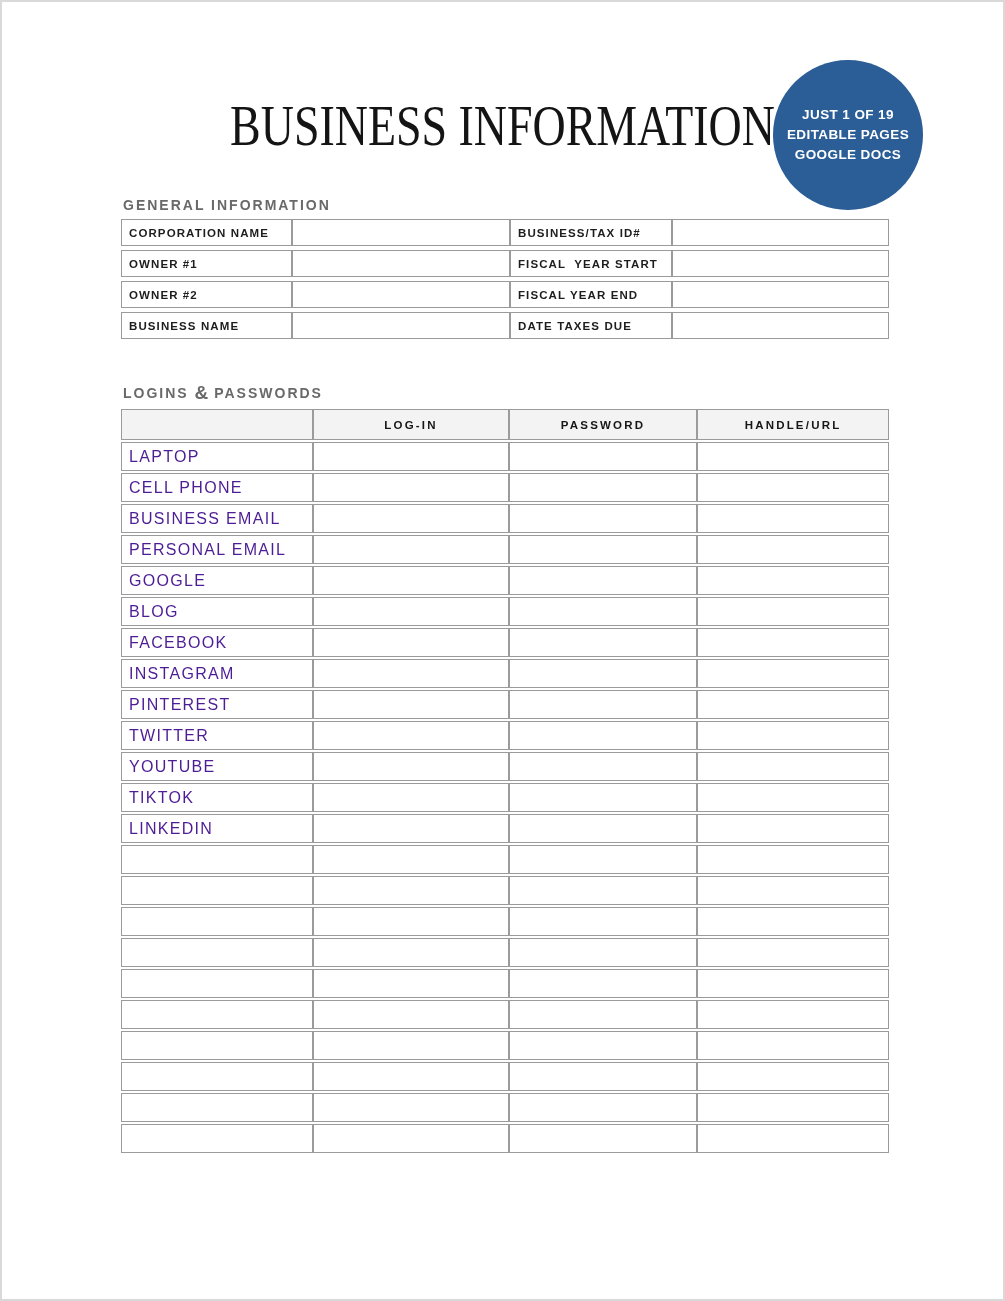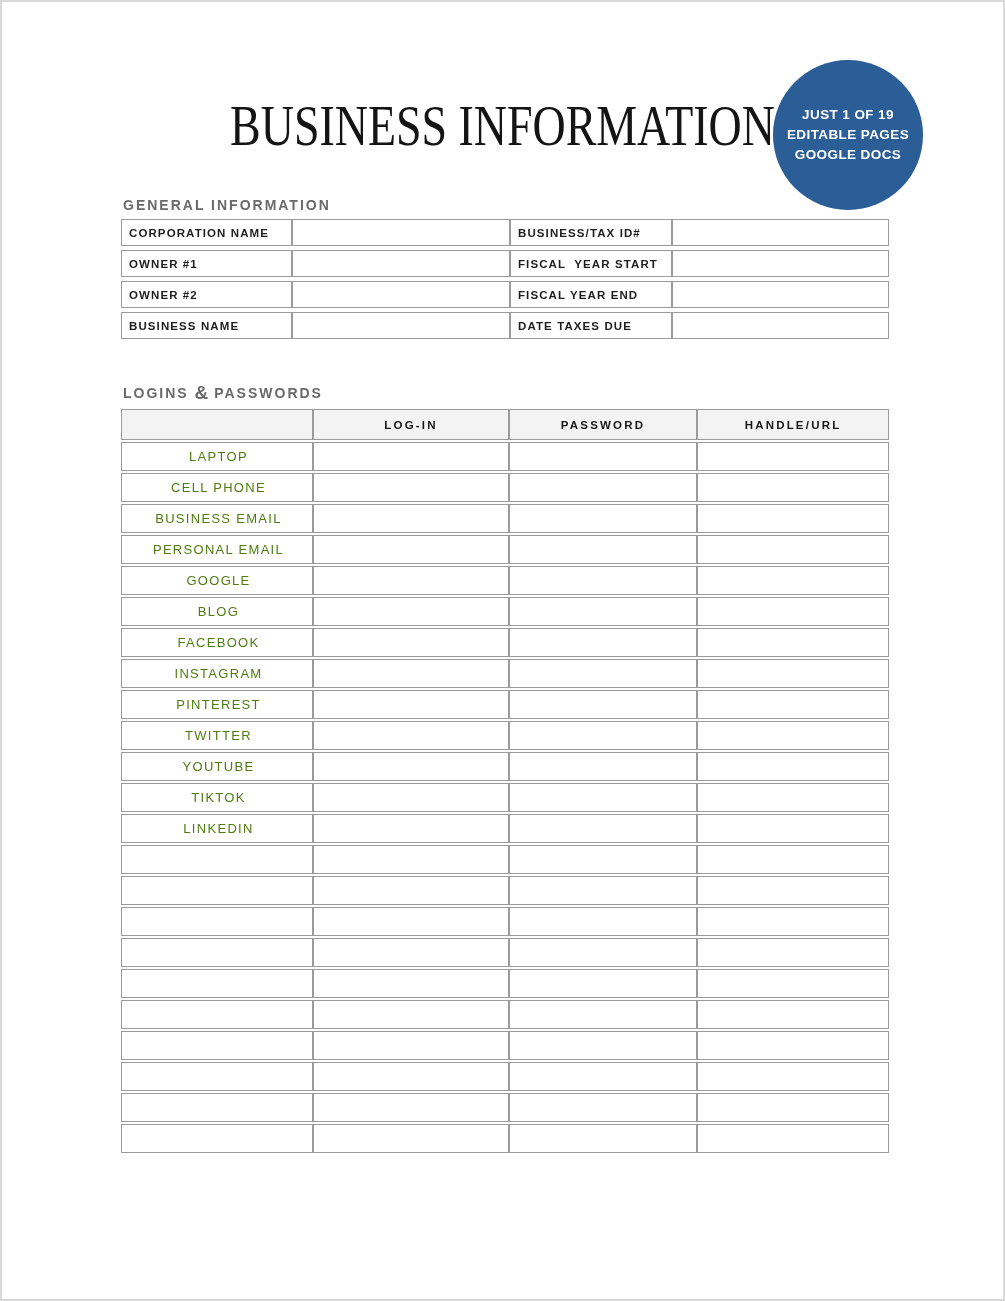--- a/index.html
+++ b/index.html
@@ -123,25 +123,24 @@
     color: #161616;
     text-align: center;
     vertical-align: middle;
   }
   table.log td {
     height: 27px;
     padding: 0 4px 0 7px;
     vertical-align: middle;
   }
   table.log td.lbl {
-    font-size: 13px;
+    font-size: 16px;
     letter-spacing: 1.3px;
-    color: #4d7c0f;
+    color: #4c1d95;
     white-space: pre;
-    text-align: center;
   }
   td.val { cursor: text; }
 </style>
 </head>
 <body>
 
 <div class="page">
 
   <h1 class="doc-title">BUSINESS INFORMATION</h1>
 

